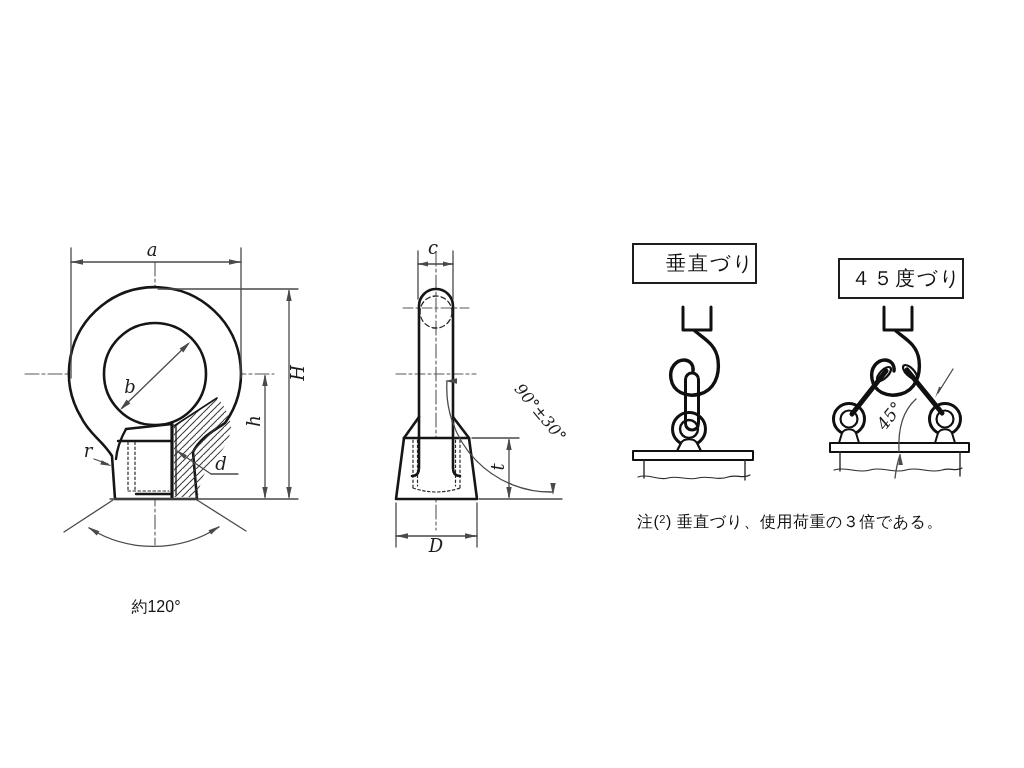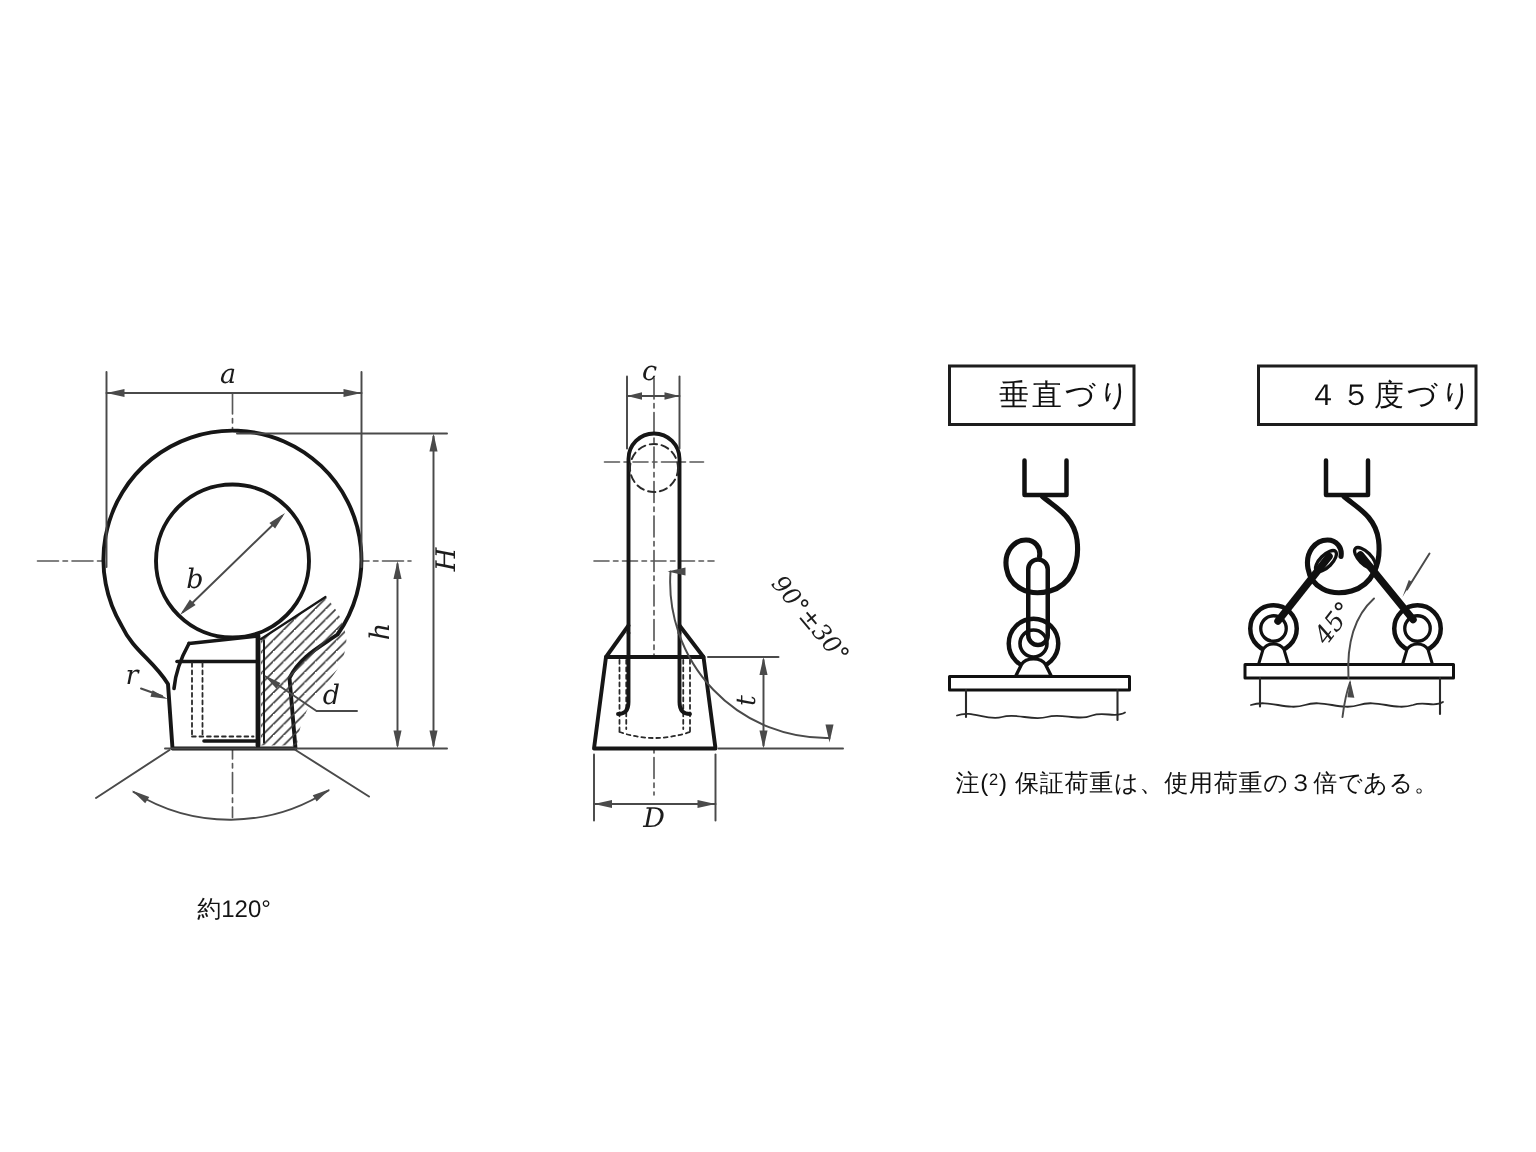--- a/index.html
+++ b/index.html
@@ -194,22 +194,22 @@
   <div class="lbl cjk" style="left:156px;top:561px;">約120°</div>
 
   <div class="lbl" style="left:433px;top:248px;">c</div>
   <div class="lbl rotccw" style="left:498px;top:467px;">t</div>
   <div class="lbl" style="left:436px;top:546px;">D</div>
   <div class="lbl rot50" style="left:540px;top:413px;">90°±30°</div>
 
   <div class="titlebox" style="left:632px;top:243px;width:121px;height:37px;">
     <span>垂直づり</span>
   </div>
-  <div class="titlebox" style="left:838px;top:243px;width:122px;height:37px;padding-left:21px;">
+  <div class="titlebox" style="left:838px;top:258px;width:122px;height:37px;">
     <span>４５度づり</span>
   </div>
   <div class="lbl rotm52" style="left:890px;top:416px;">45°</div>
 
   <div class="note" style="left:637px;top:512px;">
     <span>注(</span><span class="ref">2</span><span>)</span>
-    <span>保証荷重は、使用荷重の３倍である。</span>
+    <span>垂直づり、使用荷重の３倍である。</span>
   </div>
 </div>
 
 </body></html>

